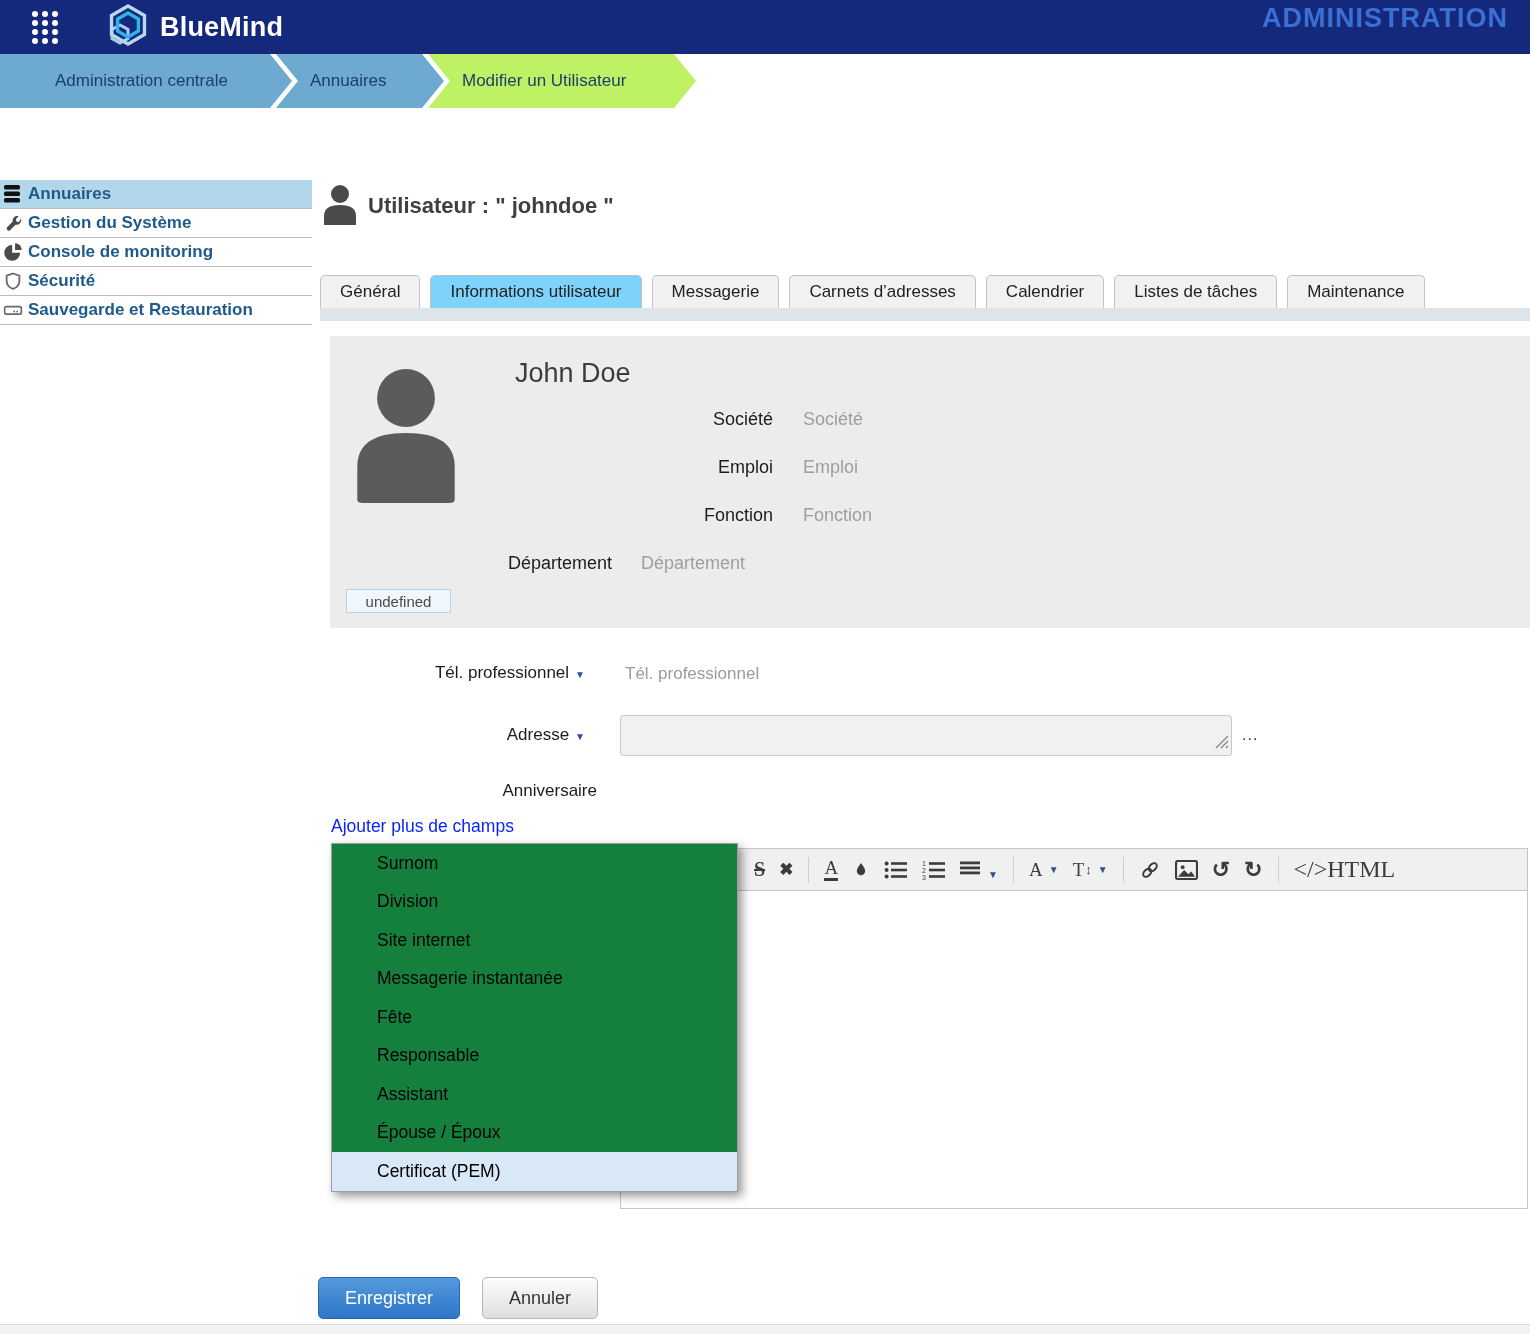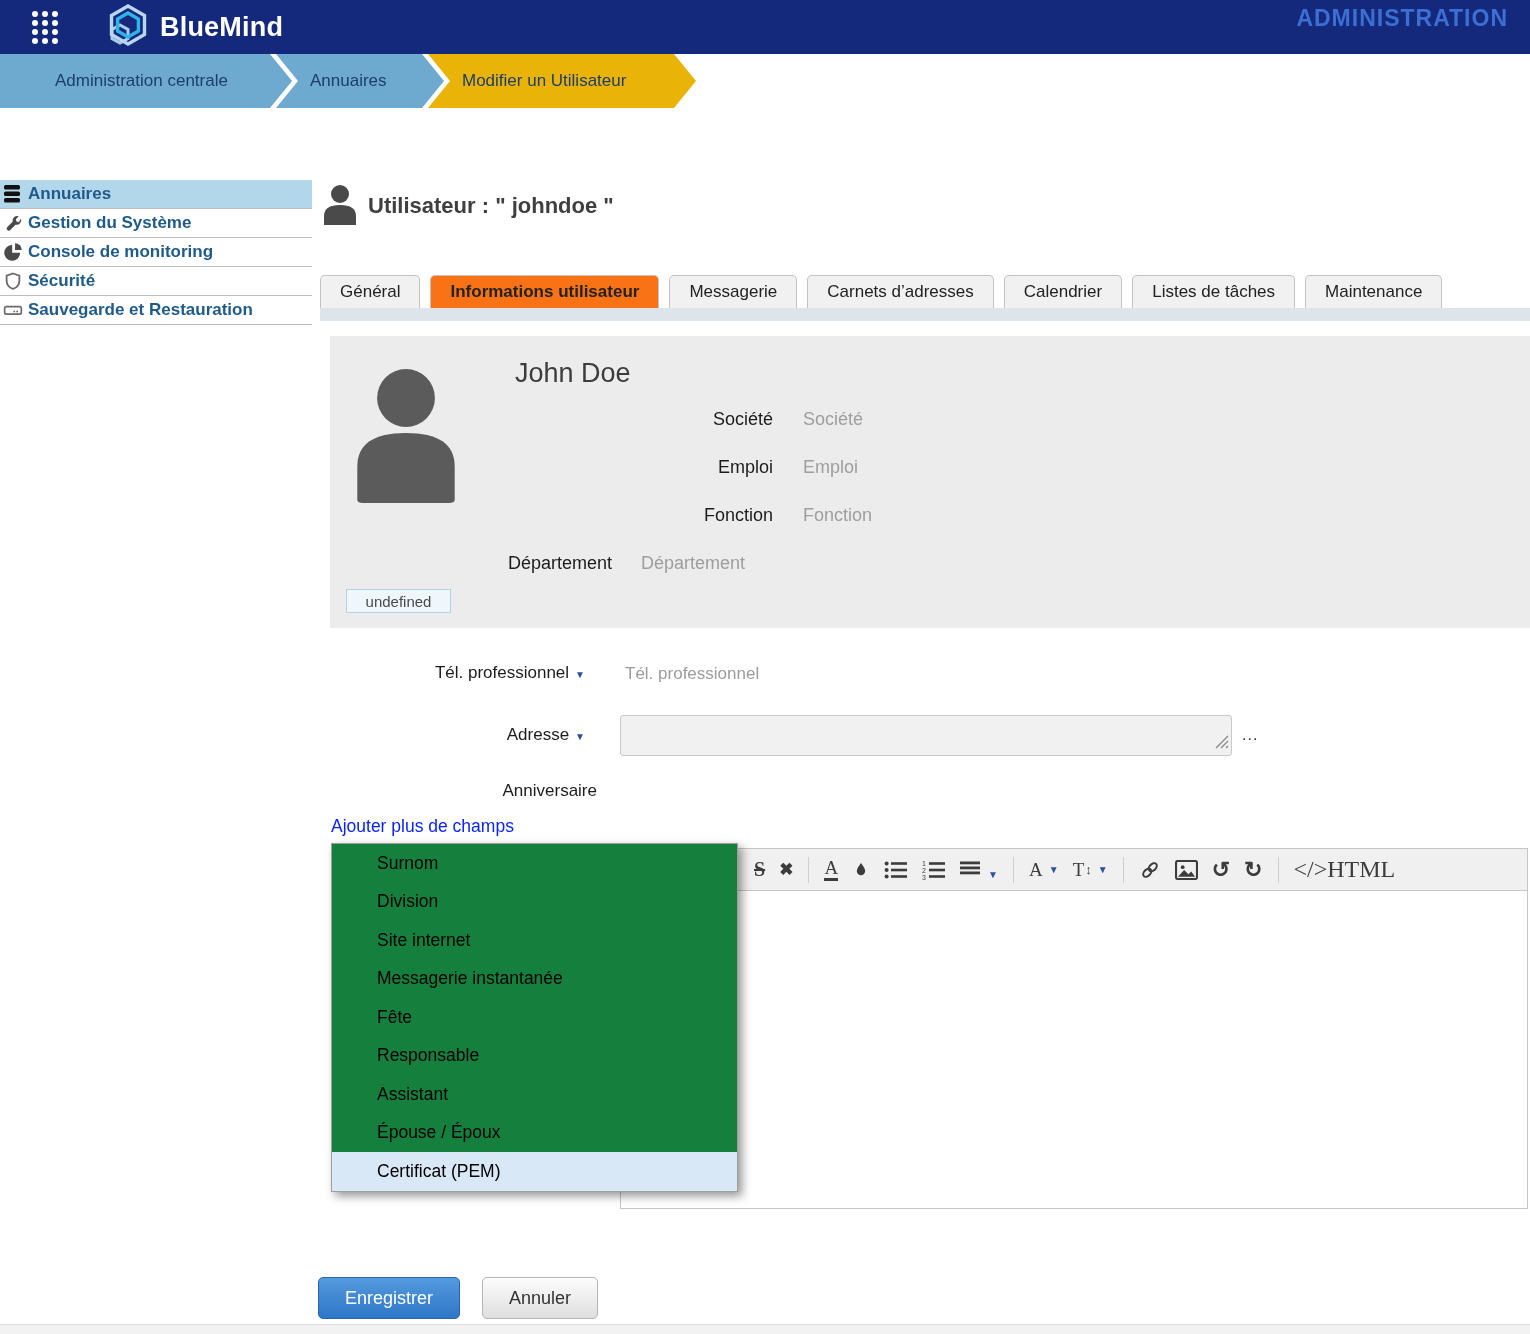--- a/index.html
+++ b/index.html
@@ -6,47 +6,47 @@
   html,body { background:#fff; }
   body { font-family:"Liberation Sans", sans-serif; }
   #screen { position:relative; width:1530px; height:1334px; background:#fff; overflow:hidden; }
 
   
   .topbar { position:absolute; left:0; top:0; width:1530px; height:54px; background:#15297c; display:flex; align-items:center; }
   .grid-dots { margin-left:32px; display:grid; grid-template-columns:repeat(3,6px); grid-template-rows:repeat(4,6px); gap:3px 4px; cursor:pointer; }
   .grid-dots i { width:6px; height:6px; border-radius:50%; background:#fff; }
   .logo-wrap { display:flex; align-items:center; margin-left:48px; }
   .logo-text { color:#fff; font-size:27px; font-weight:bold; margin-left:10px; letter-spacing:0.2px; }
-  .admin-label { position:absolute; right:22px; top:0; height:36px; display:flex; align-items:center; color:#3b6fd4; font-weight:bold; font-size:23px; letter-spacing:1px; }
+  .admin-label { position:absolute; right:22px; top:0; height:36px; display:flex; align-items:center; color:#3b6fd4; font-weight:bold; font-size:27px; letter-spacing:1px; }
 
   
   .breadcrumb { position:absolute; left:0; top:54px; width:1530px; height:41px; background:#fff; display:flex; }
   .crumb { height:54px; display:flex; align-items:center; font-size:17px; color:#1c3e6e; cursor:pointer; }
   .crumb-1 { width:292px; background:#6ea9cf; padding-left:55px; clip-path:polygon(0 0, calc(100% - 22px) 0, 100% 50%, calc(100% - 22px) 100%, 0 100%); }
   .crumb-2 { width:168px; background:#6ea9cf; padding-left:34px; margin-left:-16px;
              clip-path:polygon(0 0, calc(100% - 22px) 0, 100% 50%, calc(100% - 22px) 100%, 0 100%, 22px 50%); }
-  .crumb-3 { width:268px; background:#eab308; padding-left:34px; margin-left:-16px;
+  .crumb-3 { width:268px; background:#bef264; padding-left:34px; margin-left:-16px;
              clip-path:polygon(0 0, calc(100% - 22px) 0, 100% 50%, calc(100% - 22px) 100%, 0 100%, 22px 50%); }
 
   
   .sidebar { position:absolute; left:0; top:180px; width:312px; }
   .side-item { height:29px; display:flex; align-items:center; border-bottom:1px solid #bcbcbc; cursor:pointer; padding-left:2px; }
   .side-item.selected { background:#b3d7ea; }
   .side-item .s-icon { width:22px; height:22px; display:flex; align-items:center; justify-content:center; flex:0 0 22px; }
   .side-item span.lbl { color:#1f5a8b; font-weight:bold; font-size:17px; margin-left:4px; white-space:nowrap; }
 
   
   .page-title { position:absolute; left:320px; top:183px; display:flex; align-items:center; }
   .page-title .t-text { font-size:22px; font-weight:bold; color:#3f3f3f; margin-left:8px; }
 
   
   .tabs { position:absolute; left:320px; top:275px; display:flex; gap:10px; }
   .tab { height:33px; padding:0 19px; display:flex; align-items:center; font-size:17px; color:#222;
          background:#f1f1f1; border:1px solid #c3c3c3; border-bottom:none; border-radius:5px 5px 0 0; cursor:pointer; white-space:nowrap; }
-  .tab.active { background:#f97316; font-weight:bold; }
+  .tab.active { background:#7dd3fc; font-weight:normal; }
   .tab-strip { position:absolute; left:320px; top:308px; width:1210px; height:13px; background:#dde5ea; }
 
   
   .card { position:absolute; left:330px; top:336px; width:1200px; height:292px; background:#ececec; }
   .card .avatar-big { position:absolute; left:15px; top:27px; }
   .card .p-name { position:absolute; left:185px; top:22px; font-size:27px; color:#3c3c3c; }
   .f-row { position:absolute; display:flex; font-size:18px; }
   .f-row .f-label { color:#1c1c1c; }
   .f-row .f-value { color:#9e9e9e; }
   .badge { position:absolute; left:16px; top:253px; width:105px; height:24px; background:#f0f7fc; border:1px solid #b6d3e6;

